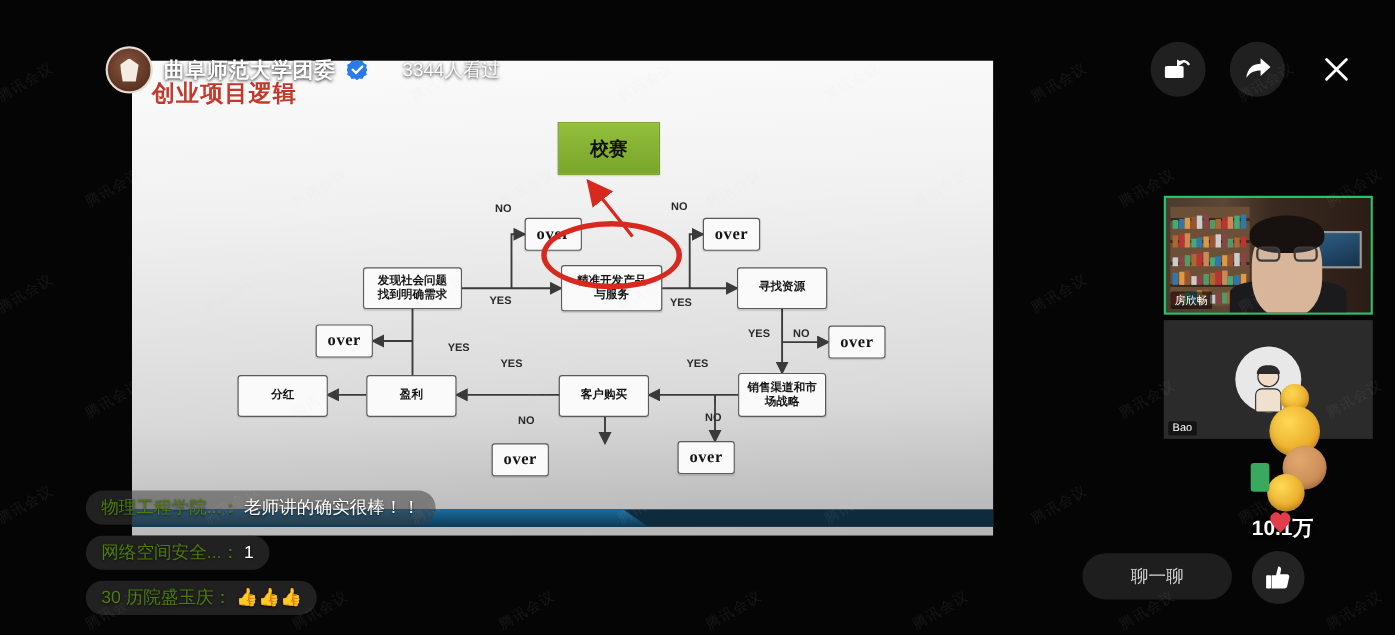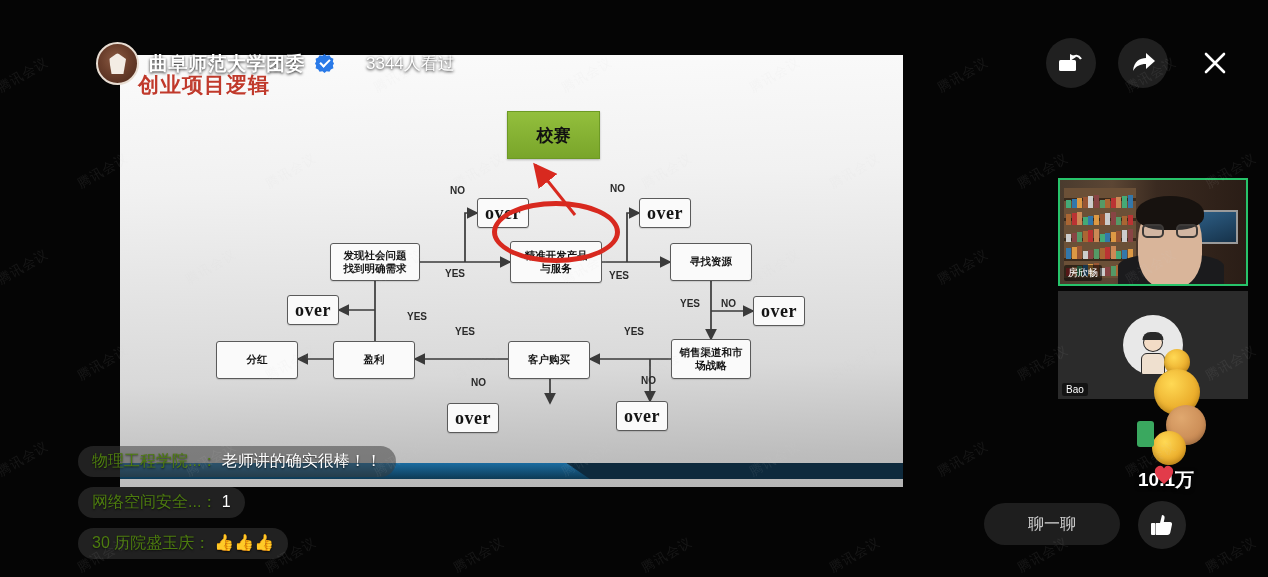--- a/index.html
+++ b/index.html
@@ -79,21 +79,21 @@
     display: flex; align-items: center; justify-content: center;
     text-align: center;
     color: #141414;
     font-size: 10.5px;
     font-weight: bold;
     line-height: 1.25;
     box-shadow: 0 1px 1px rgba(0,0,0,.12);
   }
   .node.over {
     font-family: "Liberation Serif", "DejaVu Serif", serif;
-    font-size: 18px;
+    font-size: 15px;
     font-weight: 600;
     letter-spacing: .5px;
   }
   .lbl {
     position: absolute;
     color: #2b2b2b;
     font-size: 10px;
     font-weight: bold;
     font-family: "Liberation Sans", sans-serif;
   }

